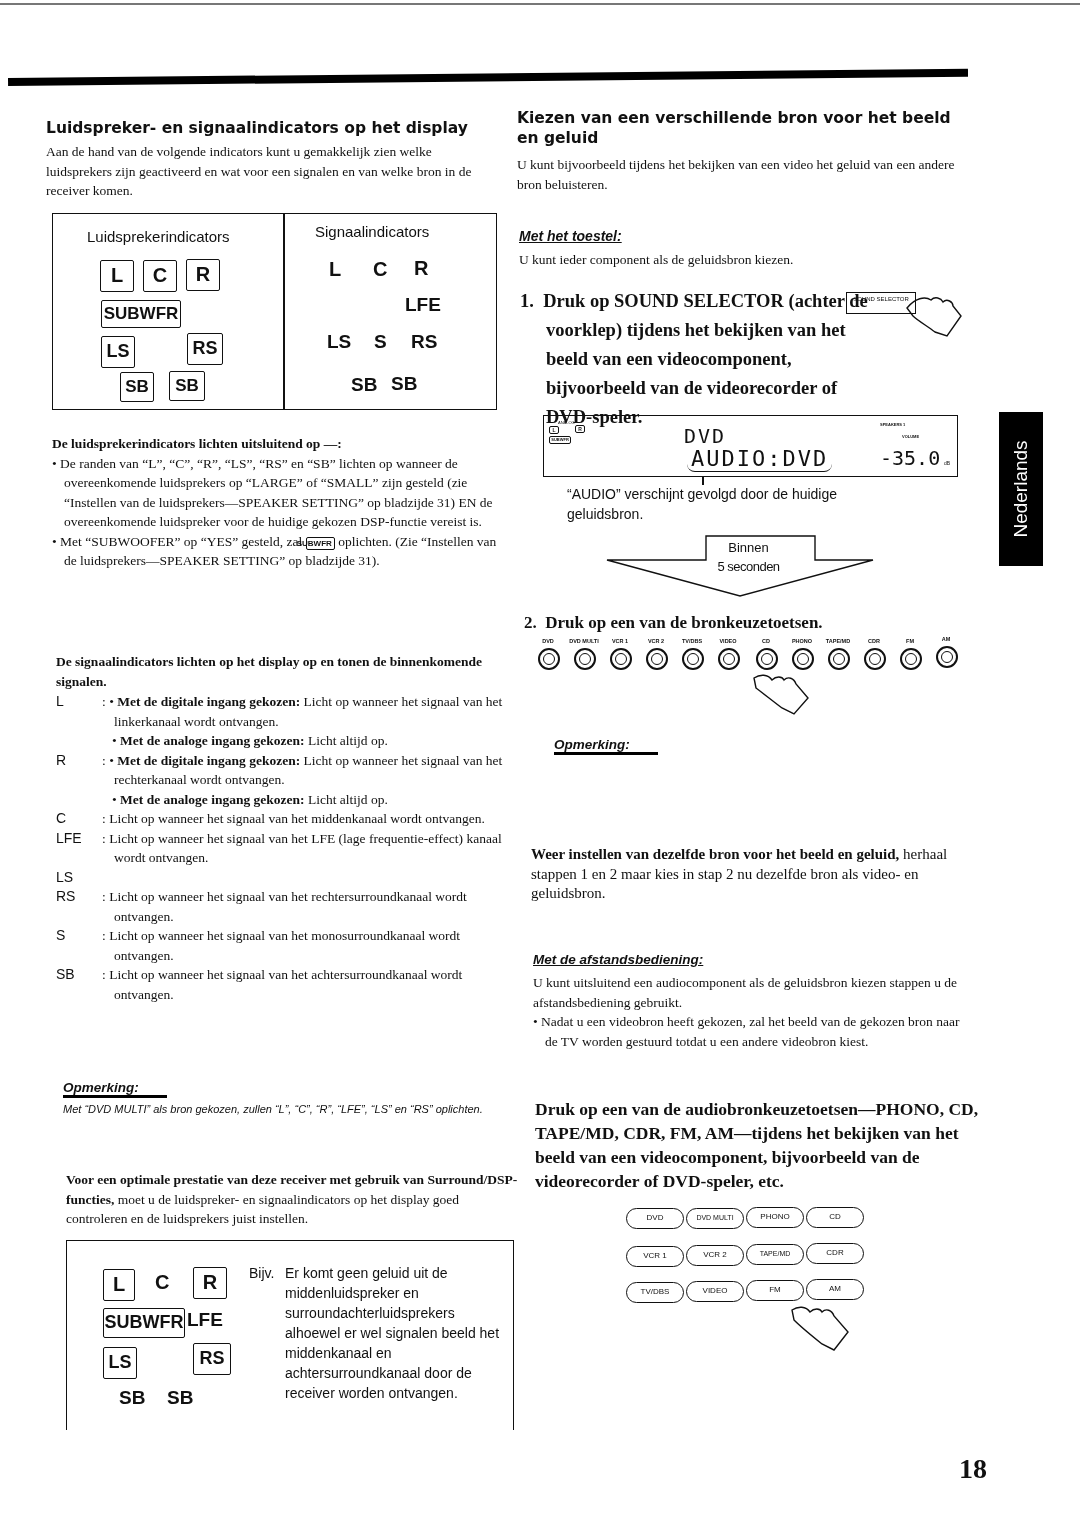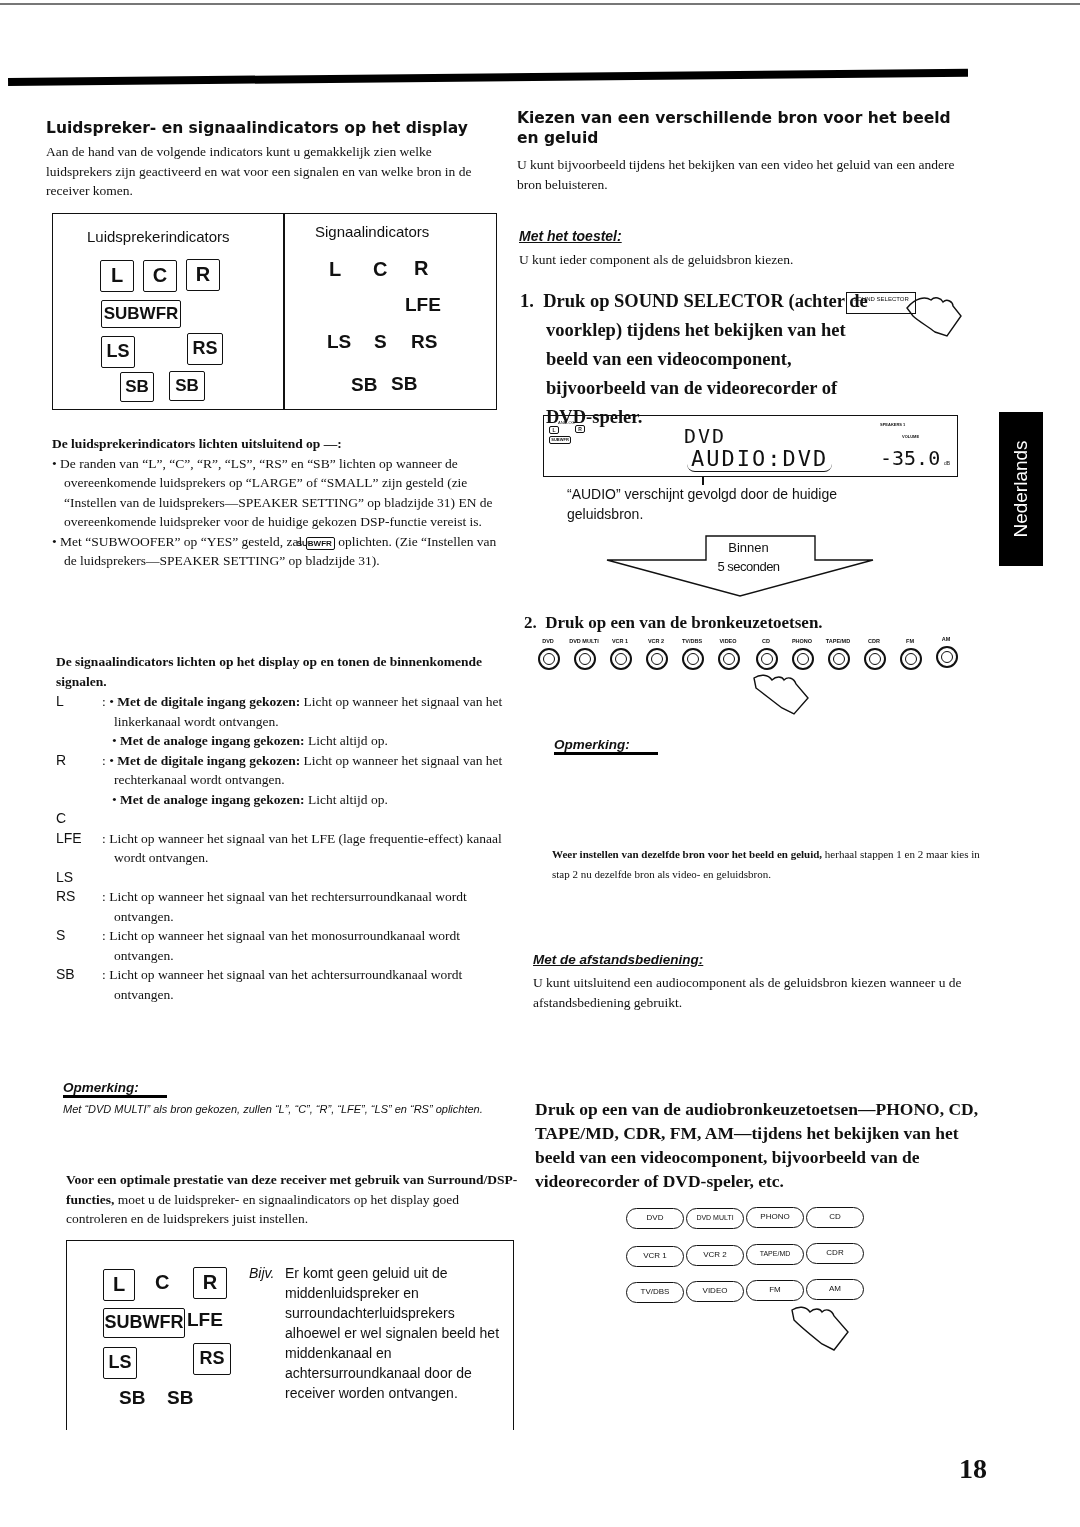--- a/index.html
+++ b/index.html
@@ -80,20 +80,21 @@
   </div>
   <div class="def-row">
     <div class="def-key">R</div>
     <div class="def-val">
       <div class="bullet">: • <b>Met de digitale ingang gekozen:</b><span> Licht op wanneer het signaal van het rechterkanaal wordt ontvangen.</span></div>
       <div style="padding-left:10px;">• <b>Met de analoge ingang gekozen:</b><span> Licht altijd op.</span></div>
     </div>
   </div>
   <div class="def-row">
       <div class="def-key">C</div>
+      <div class="def-val bullet">: <span>Licht op wanneer het signaal van het middenkanaal wordt ontvangen.</span></div>
     </div>
   <div class="def-row">
       <div class="def-key">LFE</div>
       <div class="def-val bullet">: <span>Licht op wanneer het signaal van het LFE (lage frequentie-effect) kanaal wordt ontvangen.</span></div>
     </div>
   <div class="def-row">
       <div class="def-key">LS</div>
     </div>
   <div class="def-row">
       <div class="def-key">RS</div>
@@ -121,21 +122,21 @@
 <div class="abs box" style="left:66px; top:1240px; width:448px; height:190px; border-bottom:none;">
   <div class="abs ind" style="left:36px; top:28px; width:32px; height:32px; font-size:20px; line-height:29px;">L</div>
   <div class="abs sig" style="left:88px; top:30px; font-size:20px;">C</div>
   <div class="abs ind" style="left:126px; top:26px; width:34px; height:32px; font-size:20px; line-height:29px;">R</div>
   <div class="abs ind" style="left:36px; top:67px; width:82px; height:30px; font-size:18px; line-height:27px;">SUBWFR</div>
   <div class="abs sig" style="left:120px; top:68px; font-size:19px;">LFE</div>
   <div class="abs ind" style="left:36px; top:106px; width:34px; height:32px; font-size:18px; line-height:29px;">LS</div>
   <div class="abs ind" style="left:126px; top:102px; width:38px; height:32px; font-size:18px; line-height:29px;">RS</div>
   <div class="abs sig" style="left:52px; top:146px; font-size:19px;">SB</div>
   <div class="abs sig" style="left:100px; top:146px; font-size:19px;">SB</div>
-  <div class="abs" style="left:182px; top:22px; font-family:'Liberation Sans',sans-serif; font-size:14px; line-height:20px;font-style:italic;">Bijv.</div>
+  <div class="abs" style="left:182px; top:22px; font-family:'Liberation Sans',sans-serif; font-size:14px; line-height:20px;">Bijv.</div>
   <div class="abs" style="left:218px; top:22px; width:225px; font-family:'Liberation Sans',sans-serif; font-size:14px; line-height:20px;">Er komt geen geluid uit de middenluidspreker en surroundachterluidsprekers alhoewel er wel signalen beeld het middenkanaal en achtersurroundkanaal door de receiver worden ontvangen.</div>
 </div>
 
 <div class="abs h-sans" style="left:517px; top:108px; width:455px;">Kiezen van een verschillende bron voor het beeld en geluid</div>
 <div class="abs body-serif" style="left:517px; top:155px; width:455px; font-size:13.5px;">U kunt bijvoorbeeld tijdens het bekijken van een video het geluid van een andere bron beluisteren.</div>
 
 <div class="abs u-head" style="left:519px; top:228px;">Met het toestel:</div>
 <div class="abs body-serif" style="left:519px; top:250px; font-size:13.5px;">U kunt ieder component als de geluidsbron kiezen.</div>
 
 <div class="abs step" style="left:520px; top:287px; width:330px; padding-left:26px; text-indent:-26px;">
@@ -202,27 +203,28 @@
   <div class="src-btn" style="left:396px; top:8px;"></div>
   <svg class="abs" style="left:210px; top:34px;" width="62" height="44" viewBox="0 0 62 44">
     <path d="M4 6 C10 2 18 2 22 8 C26 4 32 4 34 8 C38 4 44 6 46 12 L58 26 L44 42 L32 36 C24 30 14 22 6 16 Z" fill="none" stroke="#111" stroke-width="1.4"></path>
   </svg>
 </div>
 
 <div class="abs" style="left:554px; top:735px; width:425px;">
   <div class="note-head">Opmerking:</div>
 </div>
 
-<div class="abs body-serif" style="left:552px; top:845px; width:445px; font-size:11px;">
+<div class="abs body-serif" style="left:531px; top:845px; width:445px; font-size:15px;">
   <b>Weer instellen van dezelfde bron voor het beeld en geluid,</b><span> herhaal stappen 1 en 2 maar kies in stap 2 nu dezelfde bron als video- en geluidsbron.</span>
 </div>
 
 <div class="abs u-head" style="left:533px; top:952px; font-size:13.5px;">Met de afstandsbediening:</div>
 <div class="abs body-serif" style="left:533px; top:973px; width:440px; font-size:13.5px;">
-  <div>U kunt uitsluitend een audiocomponent als de geluidsbron kiezen wanneer u de afstandsbediening gebruikt.</div>
+  <div>U kunt uitsluitend een audiocomponent als de geluidsbron kiezen stappen u de afstandsbediening gebruikt.</div>
+  <div class="bullet">• <span>Nadat u een videobron heeft gekozen, zal het beeld van de gekozen bron naar de TV worden gestuurd totdat u een andere videobron kiest.</span></div>
 </div>
 
 <div class="abs step" style="left:535px; top:1097px; width:455px; font-size:17.5px; line-height:24px;">Druk op een van de audiobronkeuzetoetsen—PHONO, CD, TAPE/MD, CDR, FM, AM—tijdens het bekijken van het beeld van een videocomponent, bijvoorbeeld van de videorecorder of DVD-speler, etc.</div>
 
 <div class="abs" style="left:620px; top:1208px; width:260px; height:140px;">
   <div class="pill" style="left:6px; top:0;">DVD</div>
   <div class="pill" style="left:66px; top:0; font-size:7px;">DVD MULTI</div>
   <div class="pill" style="left:126px; top:-1px;">PHONO</div>
   <div class="pill" style="left:186px; top:-1px;">CD</div>
   <div class="pill" style="left:6px; top:38px;">VCR 1</div>

